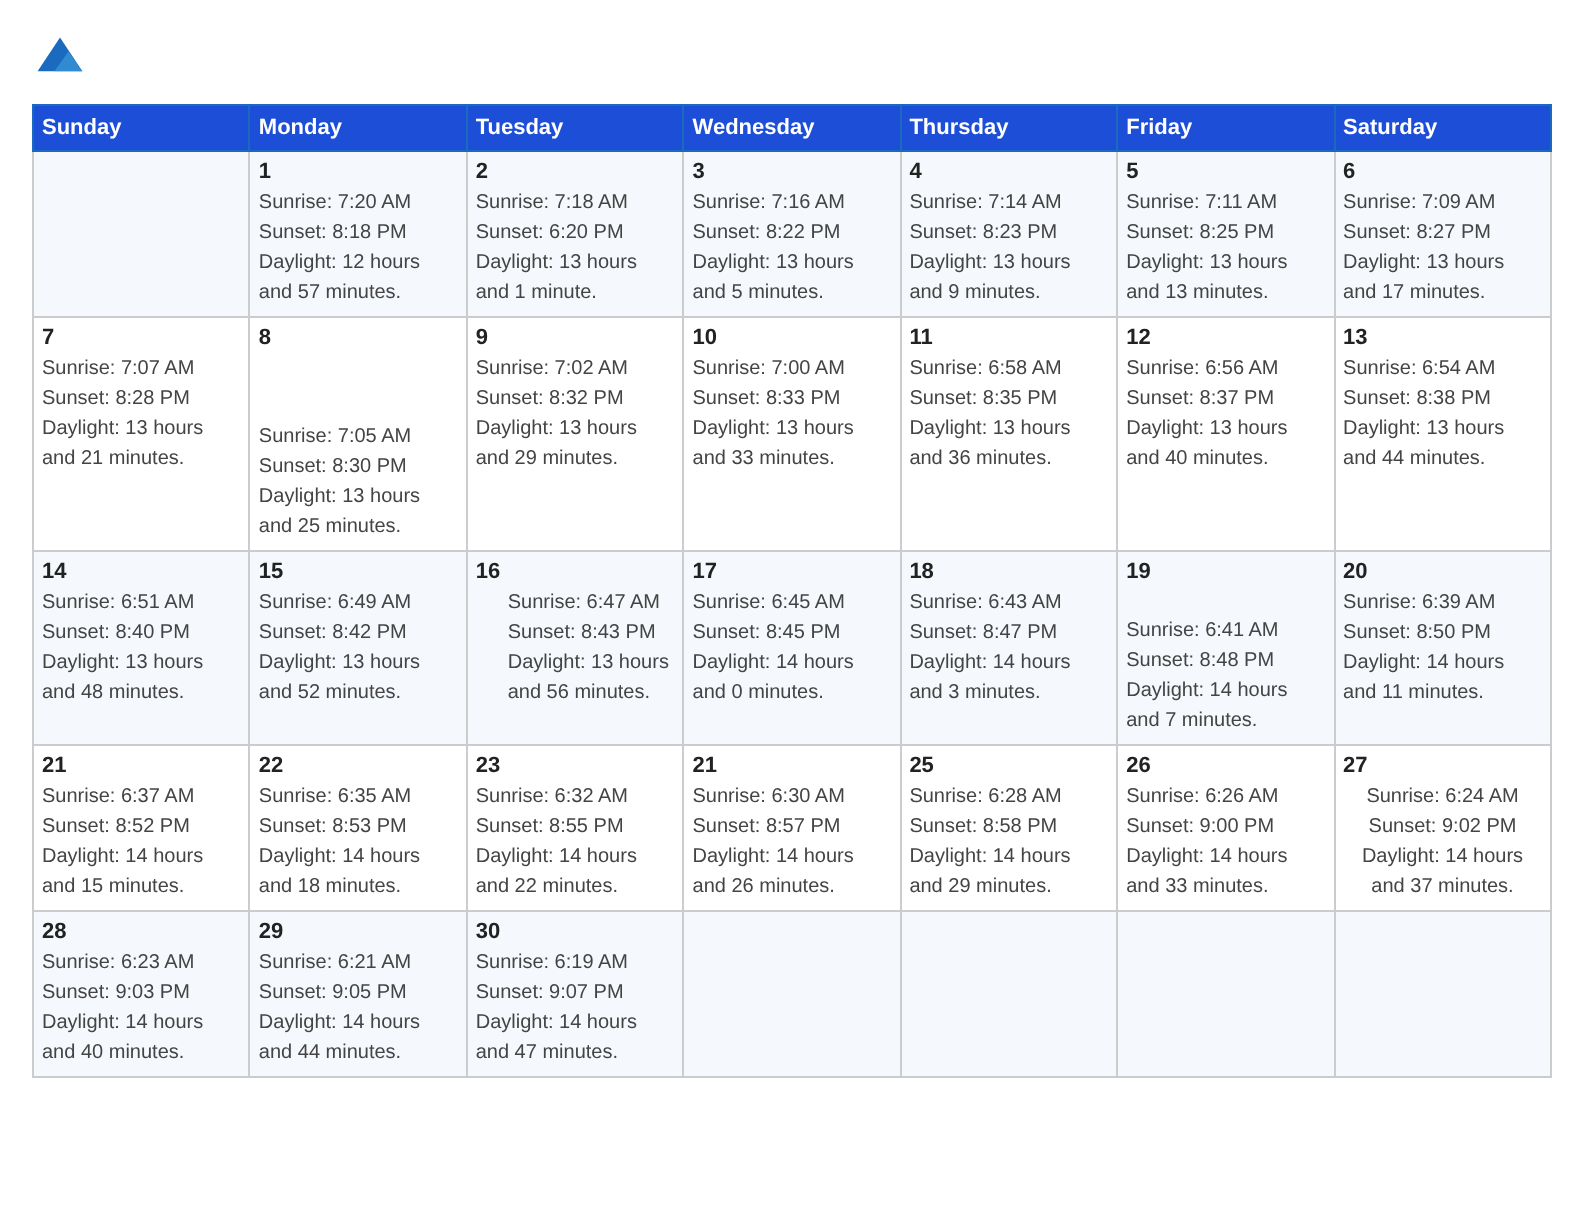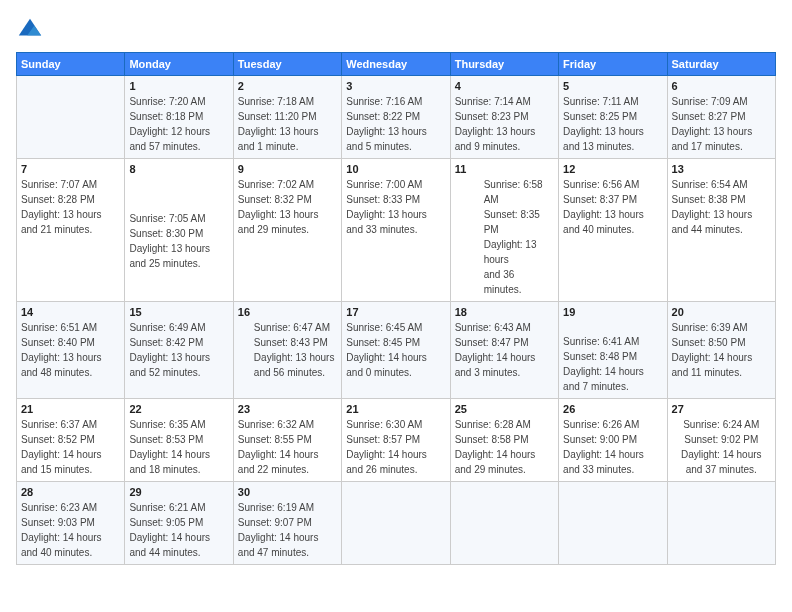--- a/index.html
+++ b/index.html
@@ -47,21 +47,21 @@
     .cal-subtitle {
       font-size: 14px;
       color: #555;
     }
     table {
       width: 100%;
       border-collapse: collapse;
       table-layout: fixed;
     }
     thead tr th {
-      background-color: #3b82f6;
+      background-color: #1d4ed8;
       color: #fff;
       font-size: 11px;
       font-weight: bold;
       padding: 5px 4px;
       text-align: left;
       border: 1px solid #1a6abf;
     }
     tbody tr td {
       border: 1px solid #ccc;
       vertical-align: top;
@@ -131,21 +131,21 @@
           <td>
             <span class="day-num">1</span>
             <div class="day-info" style="white-space: pre-line;">Sunrise: 7:20 AM
 Sunset: 8:18 PM
 Daylight: 12 hours
 and 57 minutes.</div>
           </td>
           <td>
             <span class="day-num">2</span>
             <div class="day-info" style="white-space: pre-line;">Sunrise: 7:18 AM
-Sunset: 11:20 PM
+Sunset: 6:20 PM
 Daylight: 13 hours
 and 1 minute.</div>
           </td>
           <td>
             <span class="day-num">3</span>
             <div class="day-info" style="white-space: pre-line;">Sunrise: 7:16 AM
 Sunset: 8:22 PM
 Daylight: 13 hours
 and 5 minutes.</div>
           </td>
@@ -195,21 +195,21 @@
           </td>
           <td>
             <span class="day-num">10</span>
             <div class="day-info" style="white-space: pre-line;">Sunrise: 7:00 AM
 Sunset: 8:33 PM
 Daylight: 13 hours
 and 33 minutes.</div>
           </td>
           <td>
             <span class="day-num">11</span>
-            <div class="day-info" style="white-space: pre-line; margin-left: 29px;">Sunrise: 6:58 AM
+            <div class="day-info" style="white-space: pre-line;">Sunrise: 6:58 AM
 Sunset: 8:35 PM
 Daylight: 13 hours
 and 36 minutes.</div>
           </td>
           <td>
             <span class="day-num">12</span>
             <div class="day-info" style="white-space: pre-line;">Sunrise: 6:56 AM
 Sunset: 8:37 PM
 Daylight: 13 hours
 and 40 minutes.</div>

